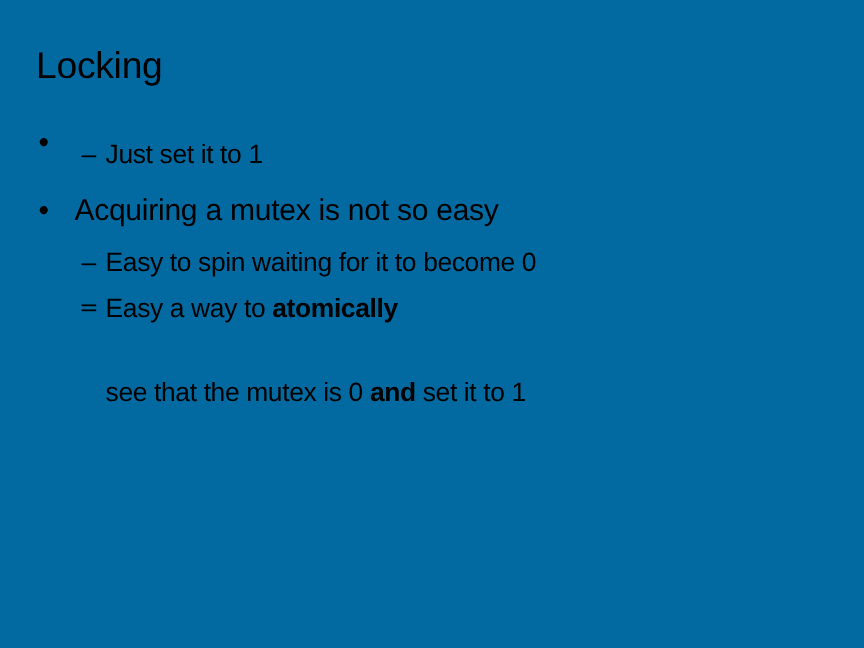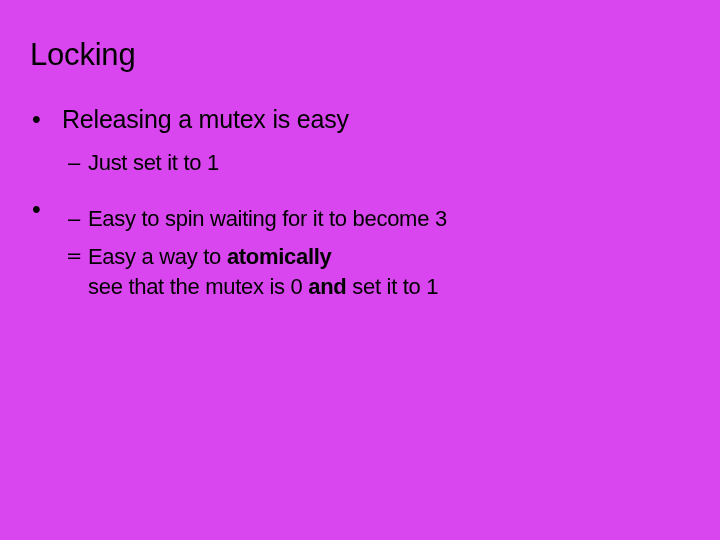--- a/index.html
+++ b/index.html
@@ -12,21 +12,21 @@
     background: #ffffff;
     font-family: "Liberation Sans", sans-serif;
     color: #000000;
     overflow: hidden;
     position: relative;
   }
 
   .slide {
     position: absolute;
     inset: 0;
-    background: #d946ef;
+    background: #0369a1;
   }
 
   
   .slide-title {
     position: absolute;
     left: 30px;
     top: 36px;
     font-size: 31px;
     line-height: 38px;
     font-weight: 400;
@@ -90,20 +90,21 @@
   
   .l2-cont {
     position: relative;
     display: block;
     padding-left: 58px;
     font-size: 22px;
     line-height: 30px;
     letter-spacing: -0.3px;
     color: #000000;
     white-space: nowrap;
+    margin-top: 40px;
   }
 
   .spacer-1 { height: 12px; }
   .spacer-2 { height: 14px; }
   .spacer-3 { height: 4px; }
 
   .emph {
     font-weight: bold;
   }
 </style>
@@ -111,41 +112,41 @@
 <body>
 
 <div class="slide">
 
   <div class="slide-title">Locking</div>
 
   <div class="body-area">
 
     <div class="l1">
       <span class="marker">•</span>
-      <span>Releasing a mutex is easy</span>
     </div>
 
     <div class="spacer-1"></div>
 
     <div class="l2">
       <span class="marker">–</span>
       <span>Just set it to 1</span>
     </div>
 
     <div class="spacer-2"></div>
 
     <div class="l1">
       <span class="marker">•</span>
+      <span>Acquiring a mutex is not so easy</span>
     </div>
 
     <div class="spacer-1"></div>
 
     <div class="l2">
       <span class="marker">–</span>
-      <span>Easy to spin waiting for it to become 3</span>
+      <span>Easy to spin waiting for it to become 0</span>
     </div>
 
     <div class="spacer-3"></div>
 
     <div class="l2">
       <span class="marker">–</span>
     </div>
 
     <div class="spacer-3"></div>
 

